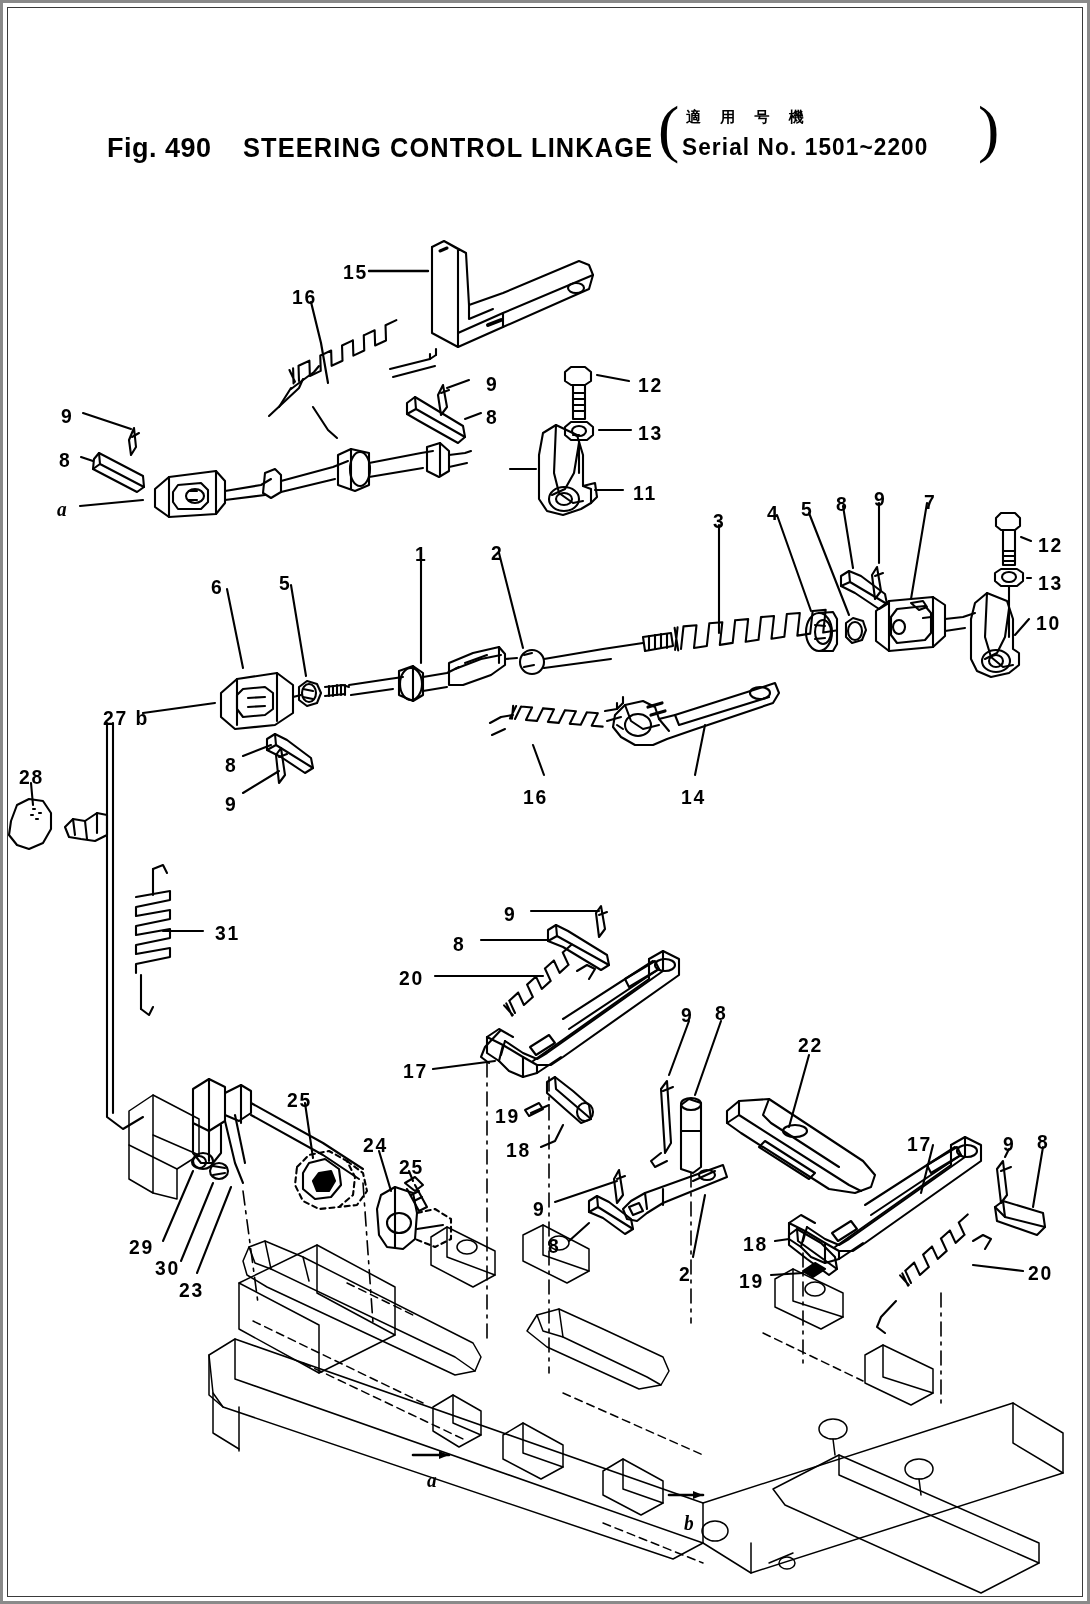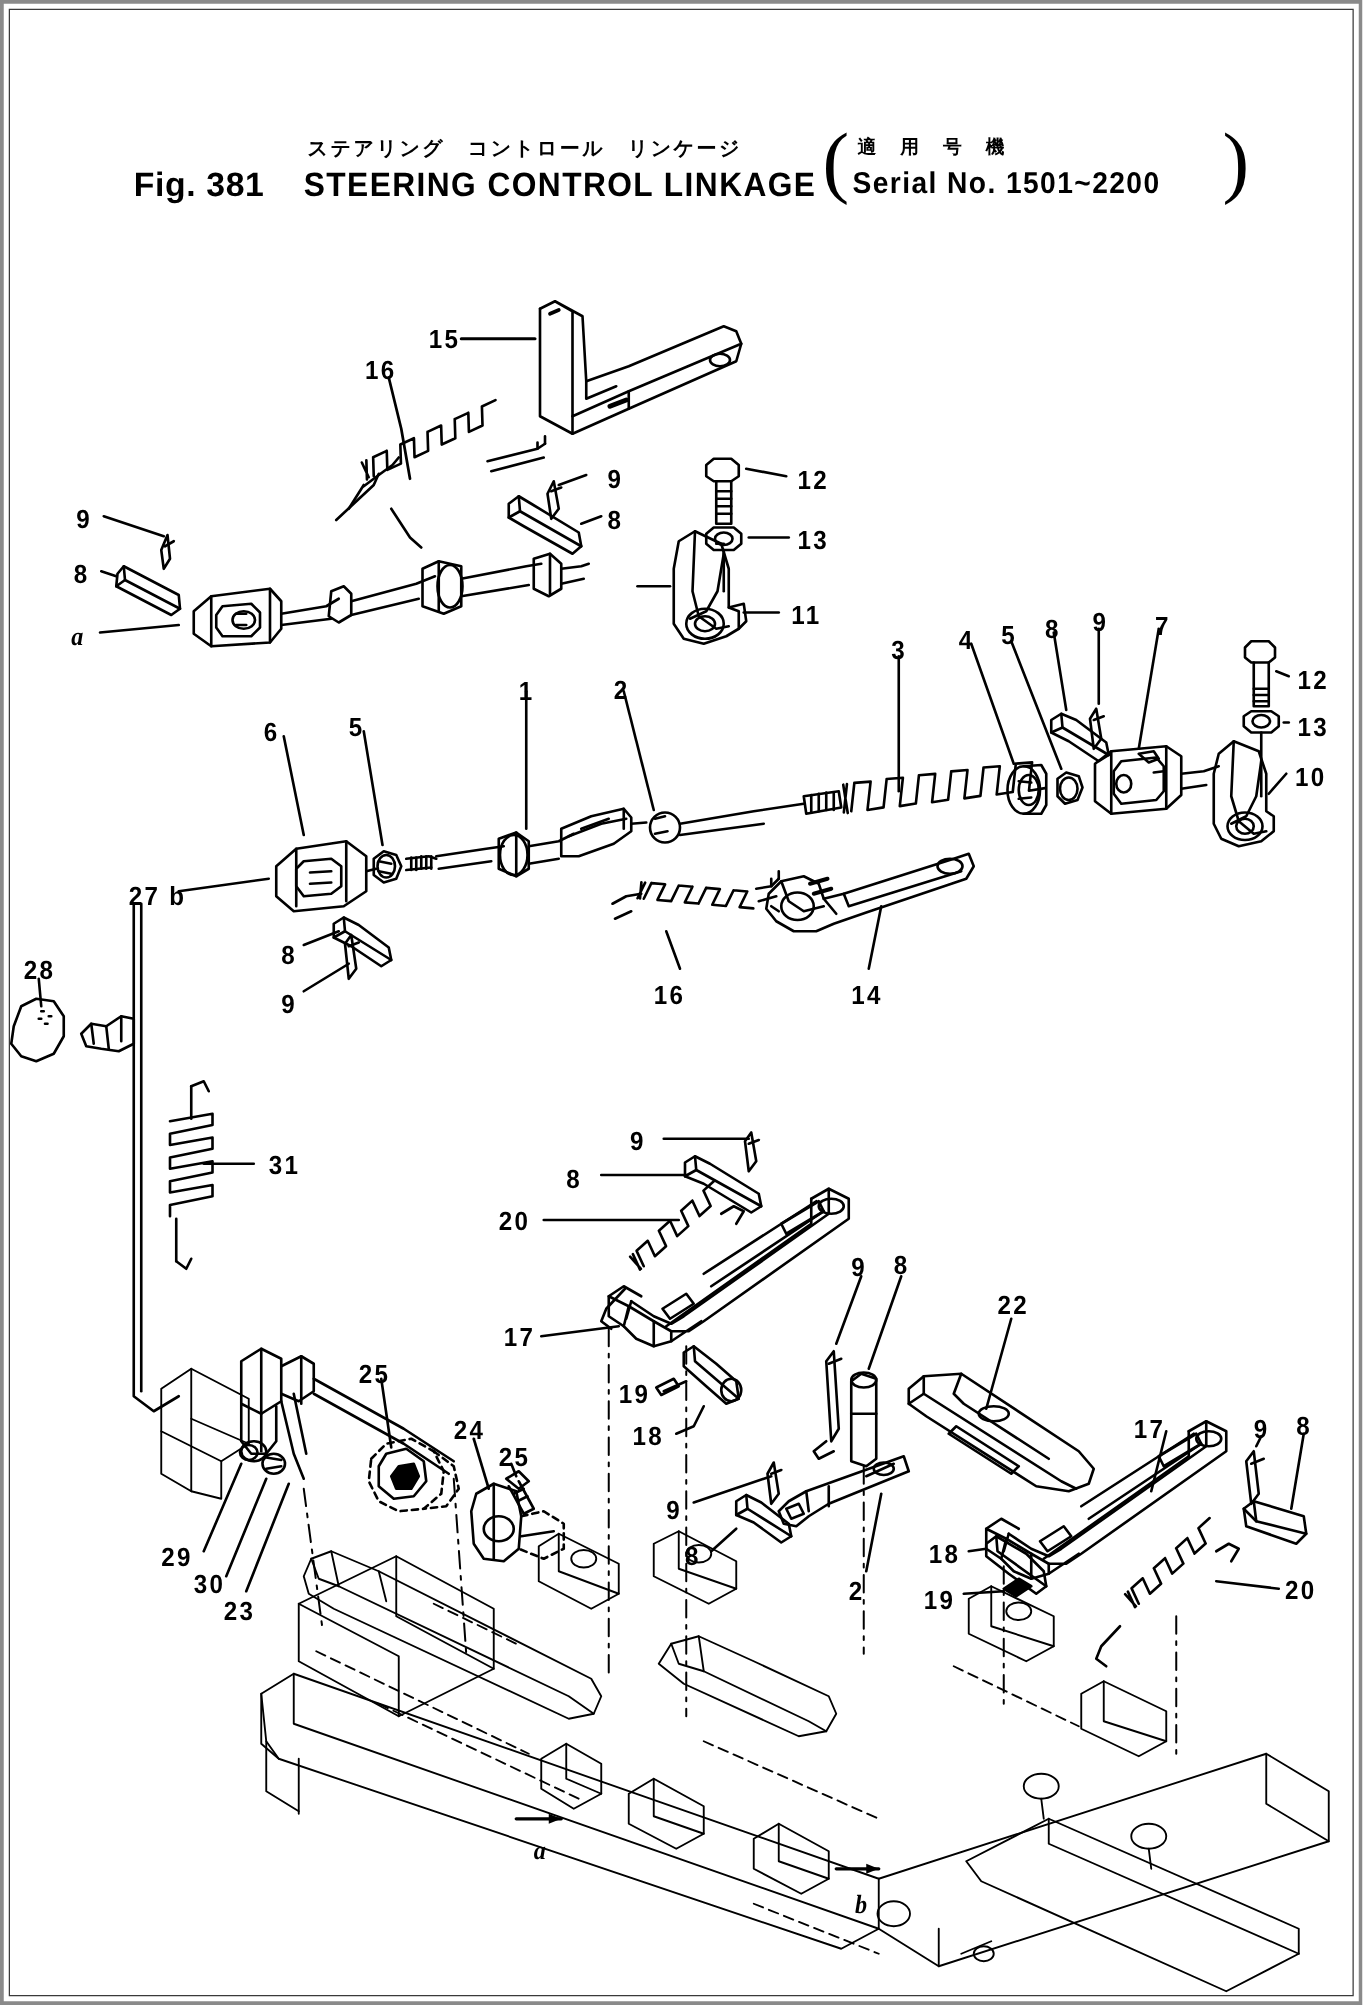--- a/index.html
+++ b/index.html
@@ -100,22 +100,21 @@
   }
   .callout.ital { font-style: italic; font-family: "Liberation Serif", serif; font-weight: bold; letter-spacing: 0; }
 </style>
 </head>
 <body>
 
 <div id="page">
   <div id="inner-frame"></div>
 
   <div id="title-block">
-    <div id="fig-no">Fig. 381</div>
-    <div class="jp-line" id="jp-title">ステアリング　コントロール　リンケージ</div>
+    <div id="fig-no">Fig. 490</div>
     <div class="en-line" id="en-title">STEERING  CONTROL  LINKAGE</div>
     <div class="paren" id="paren-l">(</div>
     <div class="jp-line" id="jp-serial">適 用 号 機</div>
     <div class="en-line" id="en-serial">Serial No. 1501~2200</div>
     <div class="paren" id="paren-r">)</div>
   </div>
 
   <div id="drawing">
     <svg width="1090" height="1604" viewBox="0 0 1090 1604" xmlns="http://www.w3.org/2000/svg">
       <defs>

